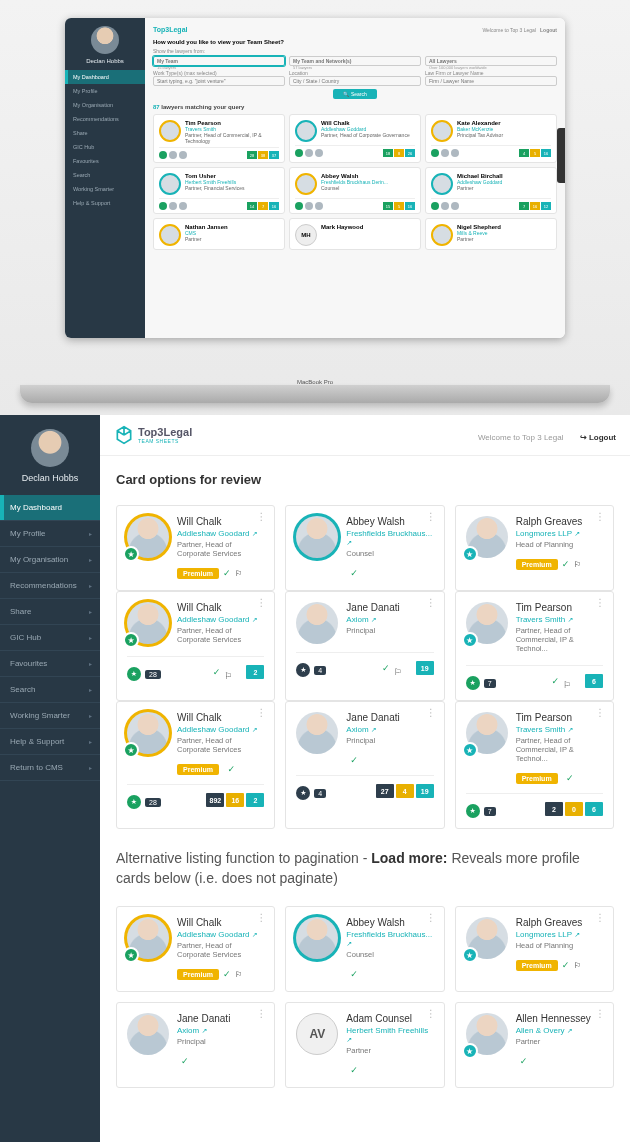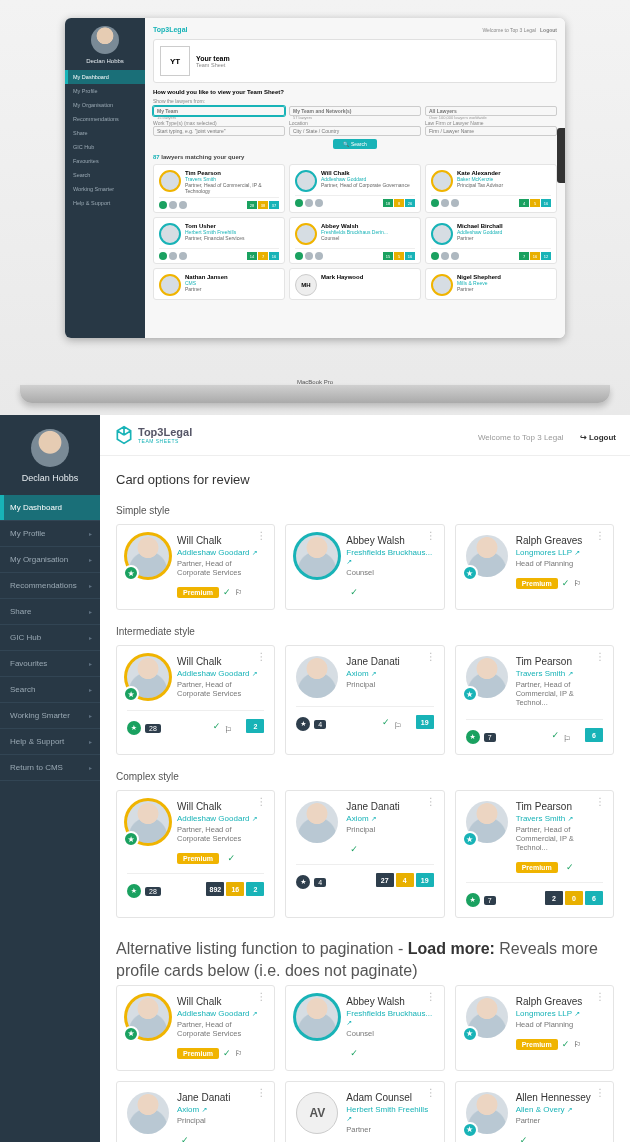--- a/index.html
+++ b/index.html
@@ -57,21 +57,21 @@
 .sb .itm.act:before{content:"";position:absolute;left:0;top:0;bottom:0;width:4px;background:#18b3b7}
 .sb .itm .chev{position:absolute;right:8px;top:9px;font-size:6px;color:#5e7080}
 
 .main{flex:1;background:#fff;padding:0}
 .hdr{display:flex;justify-content:space-between;align-items:center;padding:10px 14px;border-bottom:1px solid #eee}
 .logo{display:flex;align-items:center;gap:4px;font-size:11px;font-weight:bold;color:#556}
 .logo svg{width:20px;height:20px}
 .wel{font-size:8px;color:#999}
 .logout{font-size:8px;color:#333;font-weight:bold;margin-left:12px;cursor:pointer}
 .body{padding:16px}
-.h1{font-size:13px;color:#333;margin-bottom:18px;font-weight:400}
+.h1{font-size:13px;color:#333;margin-bottom:18px;font-weight:700}
 .h2{font-size:10px;color:#555;margin:16px 0 8px}
 
 .grid{display:grid;grid-template-columns:1fr 1fr 1fr;gap:10px}
 .card{border:1px solid #e4e4e4;border-radius:3px;padding:10px;position:relative}
 .crow{display:flex;gap:8px}
 .cav{width:42px;height:42px;border-radius:50%;background:#d6dde3;flex-shrink:0;position:relative;background-image:radial-gradient(circle at 50% 30%,#ecd5c2 28%,transparent 30%),radial-gradient(circle at 50% 85%,#b9c8d3 45%,transparent 48%)}
 .cav.prem{box-shadow:0 0 0 3px #f0b400}
 .cav.teal{box-shadow:0 0 0 3px #18b3b7}
 .cav .star{position:absolute;bottom:-4px;left:-4px;width:16px;height:16px;border-radius:50%;background:#18b3b7;border:2px solid #fff;display:flex;align-items:center;justify-content:center;color:#fff;font-size:8px}
 .cav .star.g{background:#1aa160}
@@ -85,21 +85,21 @@
 .chk{font-size:9px;color:#1aa160;margin-left:4px}
 .cstats{display:flex;align-items:center;gap:4px;font-size:7px;margin-top:4px}
 .cstats .s{width:14px;height:14px;border-radius:50%;background:#1aa160;color:#fff;display:flex;align-items:center;justify-content:center;font-size:7px}
 .cstats .d{background:#2e3e4c}
 .cstats .n{background:#2e3e4c;color:#fff;padding:1px 4px;border-radius:2px;font-size:7px}
 .cfoot{display:flex;justify-content:space-between;align-items:center;border-top:1px solid #eee;margin-top:8px;padding-top:6px}
 .pills{display:flex;gap:2px}
 .pills span{min-width:18px;height:14px;display:flex;align-items:center;justify-content:center;color:#fff;font-size:7px;font-weight:bold;border-radius:1px}.py2{background:#e8b000}.pt2{background:#18b3b7}.pd2{background:#2e3e4c}
 .laurel{width:16px;height:14px;display:inline-block;color:#444;margin-right:2px}
 .laurel:before{content:"⚐";font-size:9px}
-.loadtxt{font-size:16px;color:#555;margin:20px 0 2px;line-height:1.4}
+.loadtxt{font-size:14px;color:#555;margin:20px 0 18px;line-height:1.4}
 .loadtxt b{color:#333}
 .initials{background:#f0f0f0;border:1px solid #ccc;display:flex;align-items:center;justify-content:center;font-size:12px;font-weight:bold;color:#555;box-shadow:none}
 .lb{display:flex;align-items:center;gap:4px;font-size:8px}
 </style>
 </head>
 <body>
 
 <div class="frame">
 
 <div class="laptop">
@@ -117,27 +117,20 @@
         <div class="itm">Favourites</div>
         <div class="itm">Search</div>
         <div class="itm">Working Smarter</div>
         <div class="itm">Help &amp; Support</div>
       </div>
       <div class="mini-main">
         <div class="mini-tab"></div>
         <div class="mtop">
           <div class="mlogo">Top3Legal</div>
           <div class="mwel"><span>Welcome to Top 3 Legal</span> &nbsp; <b>Logout</b></div>
-        </div>
-        <div class="mb" style="display:flex;gap:6px;align-items:center;margin-bottom:6px">
-          <div class="yt">YT</div>
-          <div>
-                <div style="font-weight:bold;font-size:7px">Your team</div>
-          <div style="font-size:5.5px;color:#888">Team Sheet</div>
-              </div>
         </div>
         <div style="font-weight:bold;font-size:6px;margin-bottom:3px">How would you like to view your Team Sheet?</div>
         <div style="font-size:5px;color:#888;margin-bottom:2px">Show the lawyers from:</div>
         <div style="display:grid;grid-template-columns:1fr 1fr 1fr;gap:4px;margin-bottom:4px">
           <div class="msb act"><b>My Team</b><br><span style="font-size:4px;color:#999">15 lawyers</span></div>
           <div class="msb"><b>My Team and Network(s)</b><br><span style="font-size:4px;color:#999">57 lawyers</span></div>
           <div class="msb"><b>All Lawyers</b><br><span style="font-size:4px;color:#999">Over 100,000 lawyers worldwide</span></div>
         </div>
         <div style="display:grid;grid-template-columns:1fr 1fr 1fr;gap:4px;margin-bottom:3px">
           <div>
@@ -351,21 +344,20 @@
               <path fill="none" stroke="#18b3b7" stroke-width="2" d="M12 2 L20 7 L20 17 L12 22 L4 17 L4 7 Z M12 2 L12 12 M20 7 L12 12 M4 7 L12 12"></path>
             </svg>
         <div><span>Top3Legal</span><div style="font-size:5px;color:#18b3b7;font-weight:normal;letter-spacing:.5px">TEAM SHEETS</div></div>
       </div>
       <div><span class="wel">Welcome to Top 3 Legal</span>
         <span class="logout">↪ <span>Logout</span></span></div>
     </div>
     <div class="body">
       <div class="h1">Card options for review</div>
 
-      <div class="h2">Simple style</div>
       <div class="grid" id="g-simple">
             <div class="card">
               <div class="dots">⋮</div>
     <div class="crow">
                 <div class="cav prem">
                   <div class="star g">★</div>
                 </div>
                 <div class="ci">
       <div class="cn">Will Chalk</div>
       <div class="co">Addleshaw Goodard <span class="ext">↗</span></div>
@@ -395,21 +387,20 @@
                 <div class="ci">
       <div class="cn">Ralph Greaves</div>
       <div class="co">Longmores LLP <span class="ext">↗</span></div>
       <div class="cr">Head of Planning</div>
       <div><span class="prem-b">Premium</span><span class="chk">✓</span> <span style="font-size:8px">⚐</span></div>
     </div>
               </div>
             </div>
           </div>
 
-      <div class="h2">Intermediate style</div>
       <div class="grid" id="g-inter">
             <div class="card">
               <div class="dots">⋮</div>
     <div class="crow">
                 <div class="cav prem">
                   <div class="star g">★</div>
                 </div>
                 <div class="ci">
       <div class="cn">Will Chalk</div>
       <div class="co">Addleshaw Goodard <span class="ext">↗</span></div>
@@ -484,21 +475,20 @@
                   <span class="chk">✓</span>
                   <span class="laurel"></span>
                   <div class="pills">
                     <span class="pt2">6</span>
                   </div>
                 </div>
               </div>
             </div>
           </div>
 
-      <div class="h2">Complex style</div>
       <div class="grid" id="g-complex">
             <div class="card">
               <div class="dots">⋮</div>
     <div class="crow">
                 <div class="cav prem">
                   <div class="star g">★</div>
                 </div>
                 <div class="ci">
       <div class="cn">Will Chalk</div>
       <div class="co">Addleshaw Goodard <span class="ext">↗</span></div>

